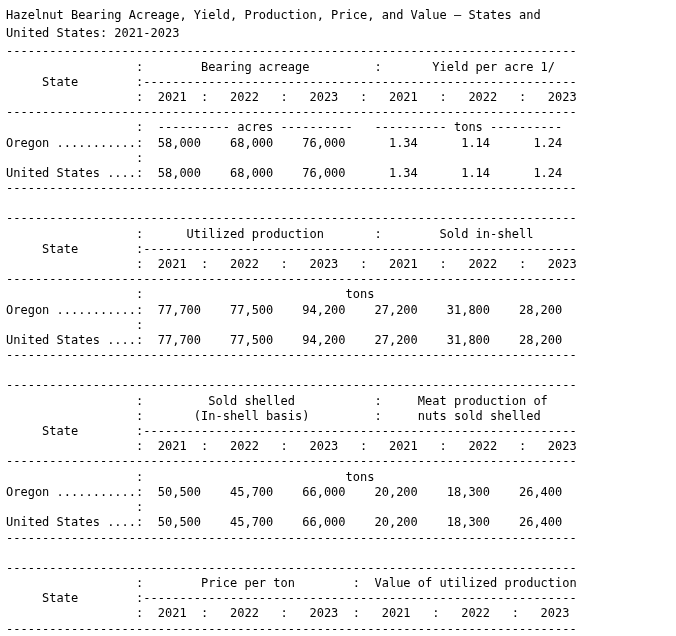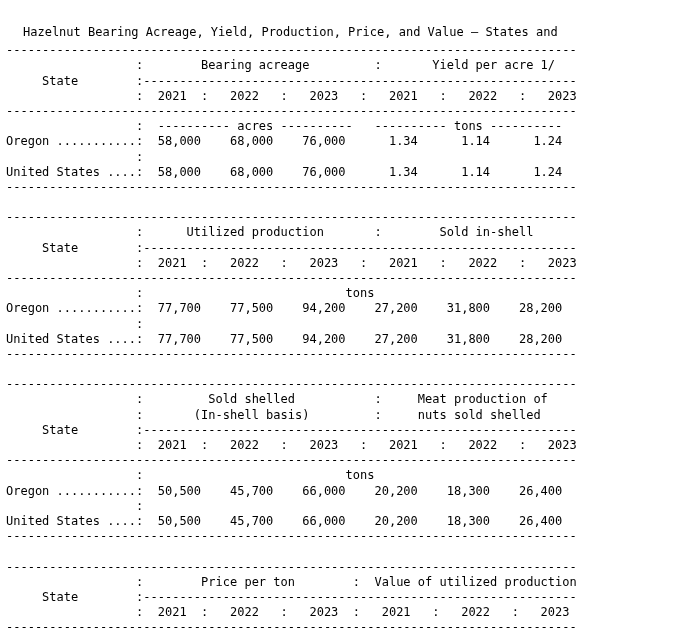--- a/index.html
+++ b/index.html
@@ -15,21 +15,21 @@
     line-height: 15px;
     color: #000000;
     overflow: hidden;
   }
   .page {
     padding: 8px 6px 0 6px;
     box-sizing: border-box;
     width: 676px;
   }
   pre {
-    margin: 17px;
+    margin: 0;
     font-family: "DejaVu Sans Mono", "Liberation Mono", monospace;
     font-size: 12px;
     line-height: 15.2px;
     letter-spacing: 0px;
     white-space: pre;
     color: #000000;
   }
   .title {
     margin-bottom: 3px;
   }
@@ -39,20 +39,21 @@
   .spacer {
     height: 15px;
   }
 </style>
 </head>
 <body>
 
 <div class="page">
 
   <pre class="title">Hazelnut Bearing Acreage, Yield, Production, Price, and Value – States and</pre>
+  <pre class="title">United States: 2021-2023</pre>
 
   <pre class="block">-------------------------------------------------------------------------------
                   :        Bearing acreage         :       Yield per acre 1/
      State        :------------------------------------------------------------
                   :  2021  :   2022   :   2023   :   2021   :   2022   :   2023
 -------------------------------------------------------------------------------
                   :  ---------- acres ----------   ---------- tons ----------
 Oregon ...........:  58,000    68,000    76,000      1.34      1.14      1.24
                   :
 United States ....:  58,000    68,000    76,000      1.34      1.14      1.24

